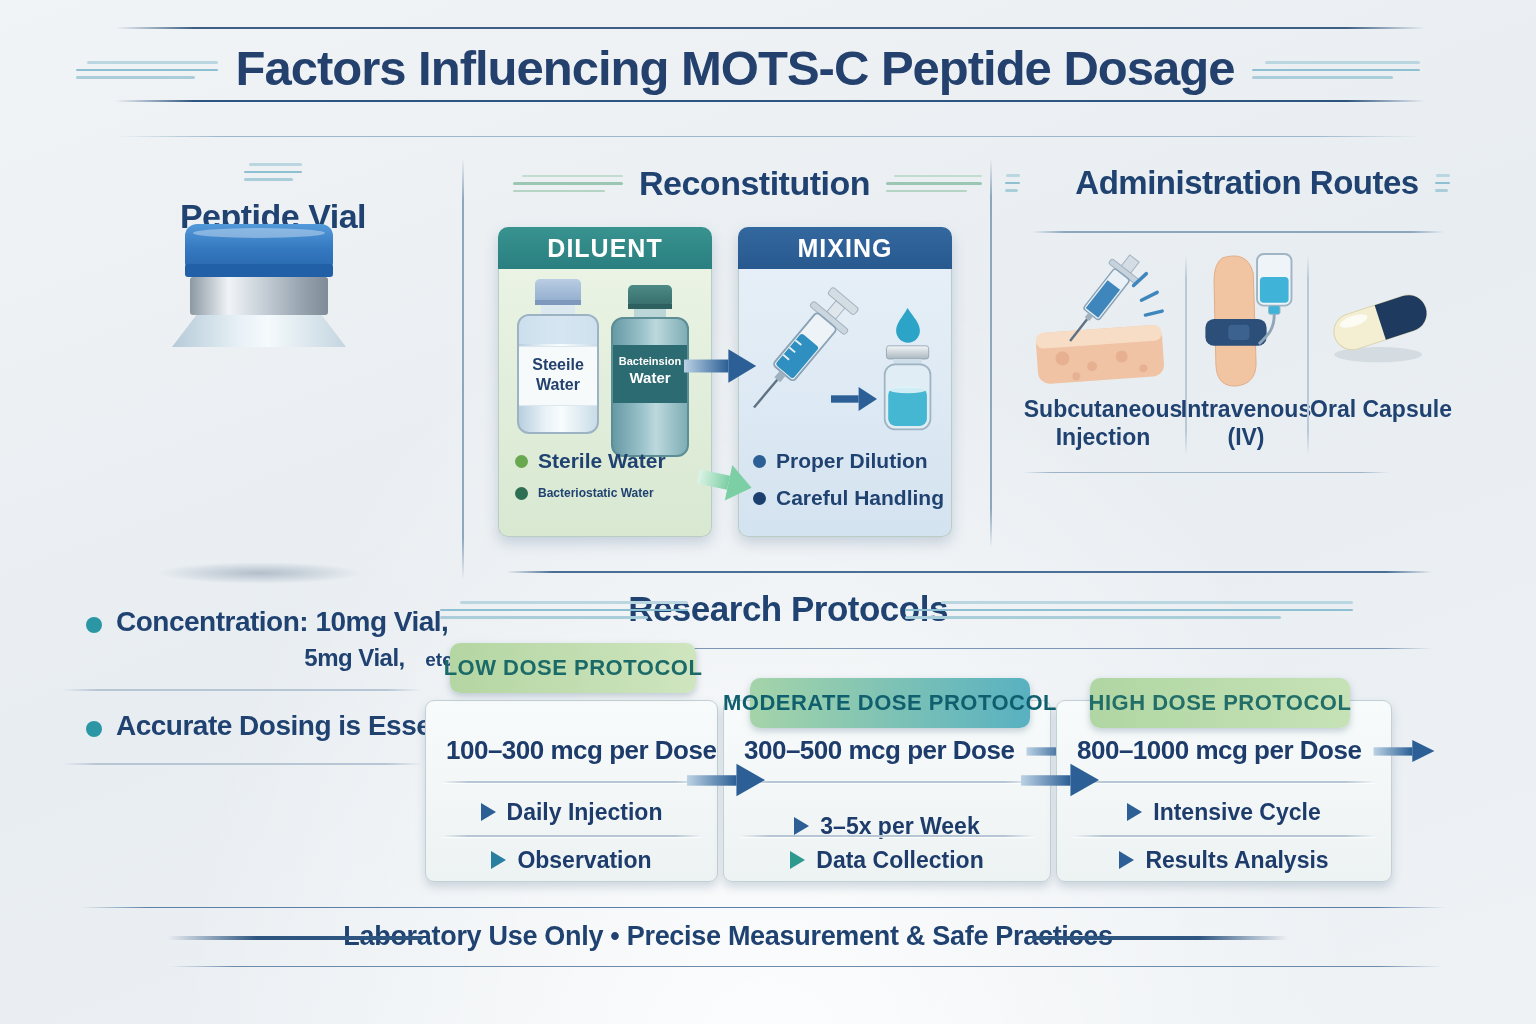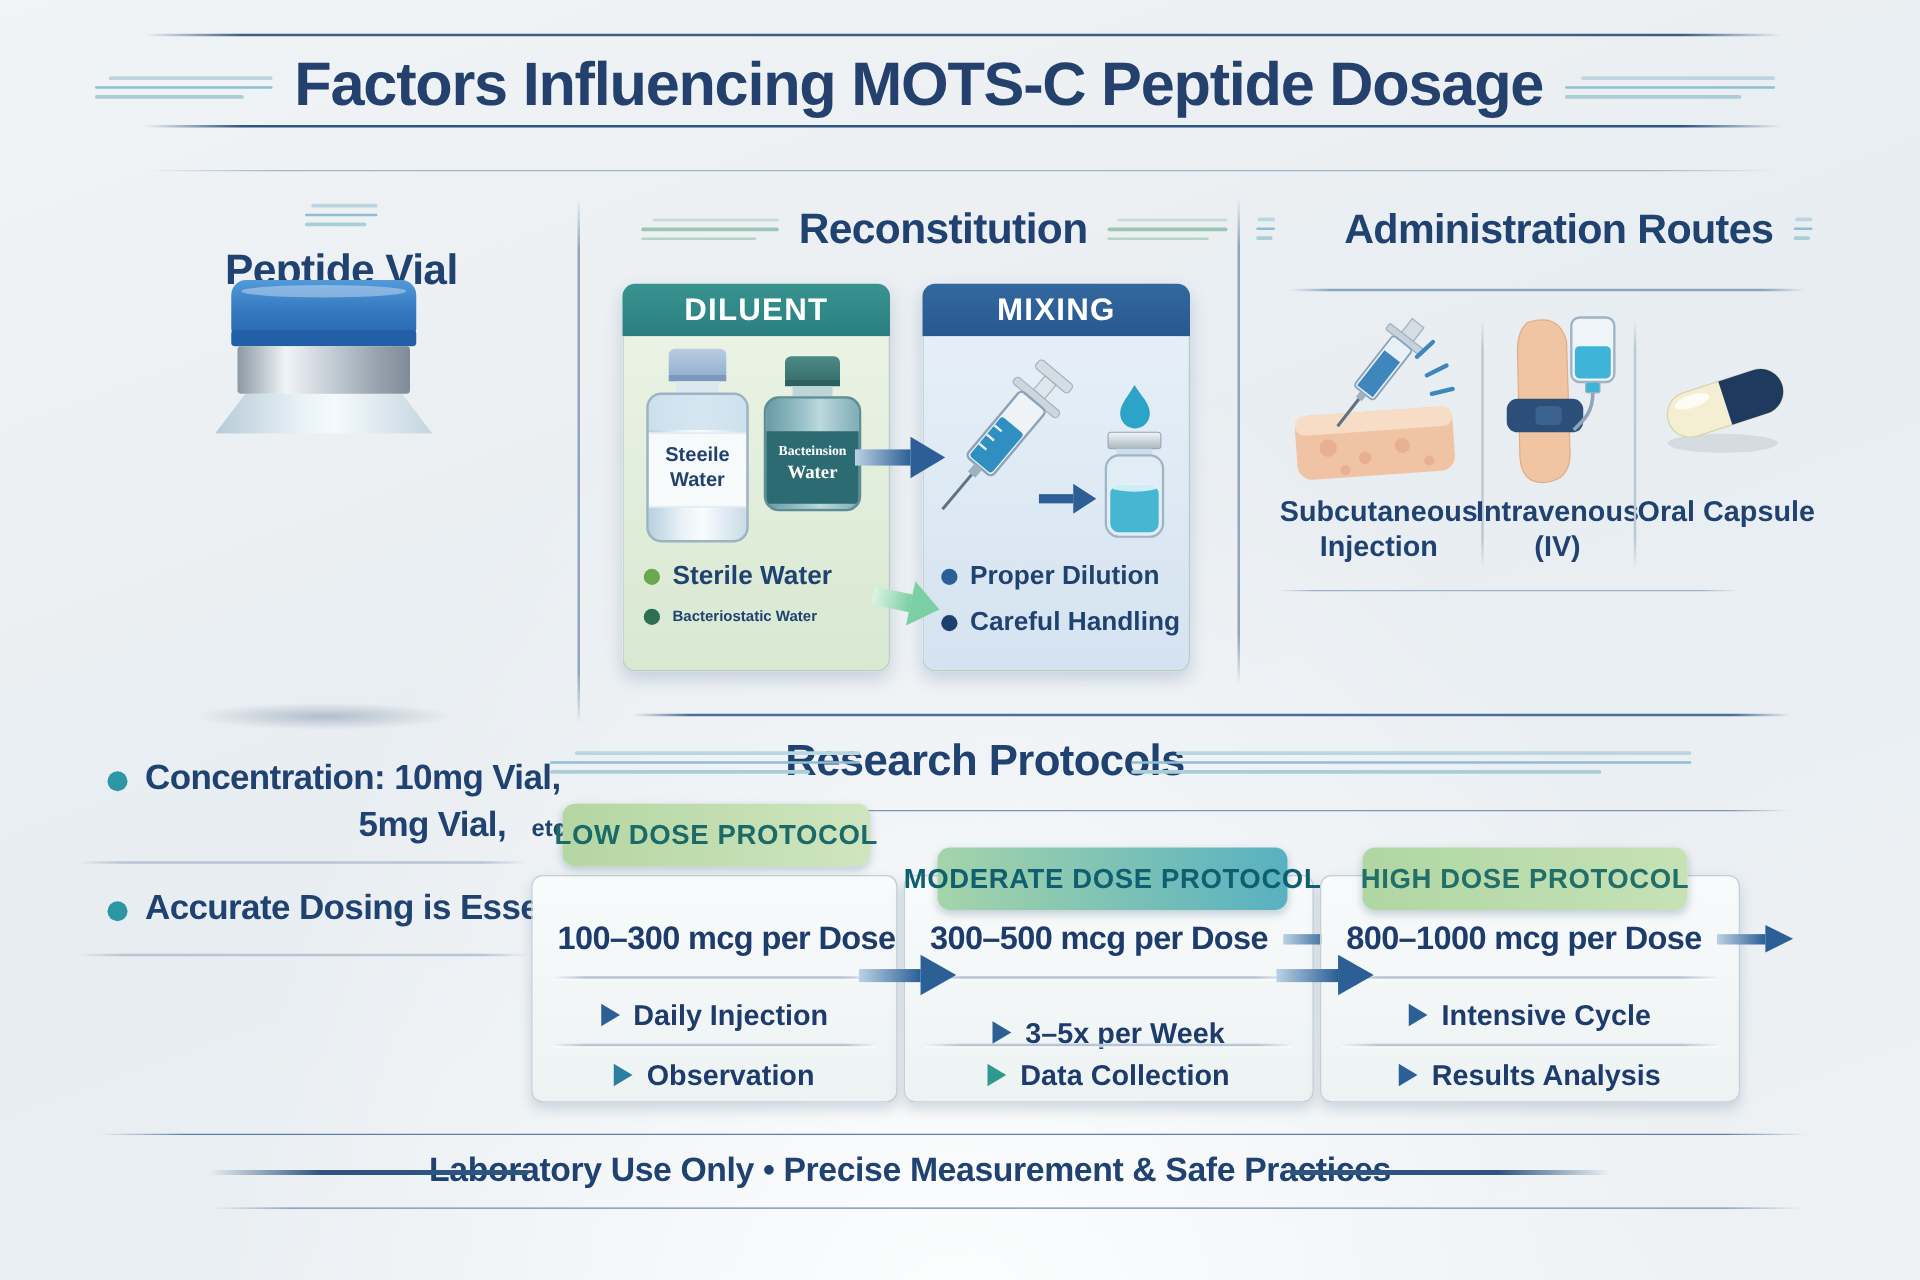--- a/index.html
+++ b/index.html
@@ -144,21 +144,21 @@
     <div class="v-shadow"></div>
     <div class="v-cap"></div>
     <div class="v-lip"></div>
     <div class="v-metal"></div>
     <div class="v-neck"></div>
   </div>
 
   <span class="dot abs" style="left:86px;top:617px;width:16px;height:16px;background:#2b96a4;"></span>
   <div class="abs btext" style="left:116px;top:606px;font-size:28px;letter-spacing:-0.5px;">Concentration: 10mg Vial,</div>
   <div class="abs" style="left:116px;top:644px;width:342px;text-align:right;white-space:nowrap;">
-    <span class="btext" style="font-size:28px;letter-spacing:-0.5px;">5mg Vial,</span>
+    <span class="btext" style="font-size:24px;letter-spacing:-0.5px;">5mg Vial,</span>
     <span class="btext" style="font-size:19px;font-weight:700;margin-left:16px;">etc.</span>
   </div>
   <div class="hr" style="left:62px;top:689px;width:360px;height:1.5px;background:linear-gradient(90deg,rgba(182,198,212,0),#b6c6d4 10%,#b6c6d4 90%,rgba(182,198,212,0));"></div>
   <span class="dot abs" style="left:86px;top:721px;width:16px;height:16px;background:#2b96a4;"></span>
   <div class="abs btext" style="left:116px;top:710px;font-size:28px;letter-spacing:-0.5px;">Accurate Dosing is Essential</div>
   <div class="hr" style="left:62px;top:763px;width:360px;height:1.5px;background:linear-gradient(90deg,rgba(182,198,212,0),#b6c6d4 10%,#b6c6d4 90%,rgba(182,198,212,0));"></div>
 
   <div class="abs hflex" style="left:480px;top:164px;width:535px;">
     <div class="deco green" style="position:static;width:110px;">
         <span></span>
@@ -187,21 +187,21 @@
             <div style="font-size:16px;font-weight:800;color:#24416e;line-height:20px;">Steeile</div>
             <div style="font-size:16px;font-weight:800;color:#24416e;line-height:20px;">Water</div>
           </div>
         </div>
       </div>
 
       <div class="bottle" style="left:112px;top:16px;width:78px;">
         <div class="bcap" style="width:44px;height:20px;background:linear-gradient(180deg,#4d8a86,#376f6d);"></div>
         <div class="bband" style="width:44px;height:5px;background:#2d605f;"></div>
         <div class="bneck" style="width:32px;height:8px;background:#bcd6d8;"></div>
-        <div class="bbody" style="width:78px;height:92px;border:2px solid #5d8e96;border-radius:12px;background:linear-gradient(90deg,#679aa5,#9cc3cb 40%,#bcd9dd 58%,#7fadb6);font-family:Liberation Serif, serif;">
+        <div class="bbody" style="width:78px;height:140px;border:2px solid #5d8e96;border-radius:12px;background:linear-gradient(90deg,#679aa5,#9cc3cb 40%,#bcd9dd 58%,#7fadb6);">
           <div style="position:absolute;left:0;top:26px;right:0;height:58px;background:#2d6b72;text-align:center;padding-top:9px;box-sizing:border-box;">
             <div style="font-size:11px;font-weight:700;color:#fff;line-height:14px;">Bacteinsion</div>
             <div style="font-size:15px;font-weight:800;color:#fff;line-height:20px;">Water</div>
           </div>
         </div>
       </div>
       <div class="brow" style="left:16px;top:180px;">
         <span class="dot" style="width:13px;height:13px;background:#6aa84f;"></span>
         <span class="btext" style="font-size:21px;">Sterile Water</span>
       </div>

